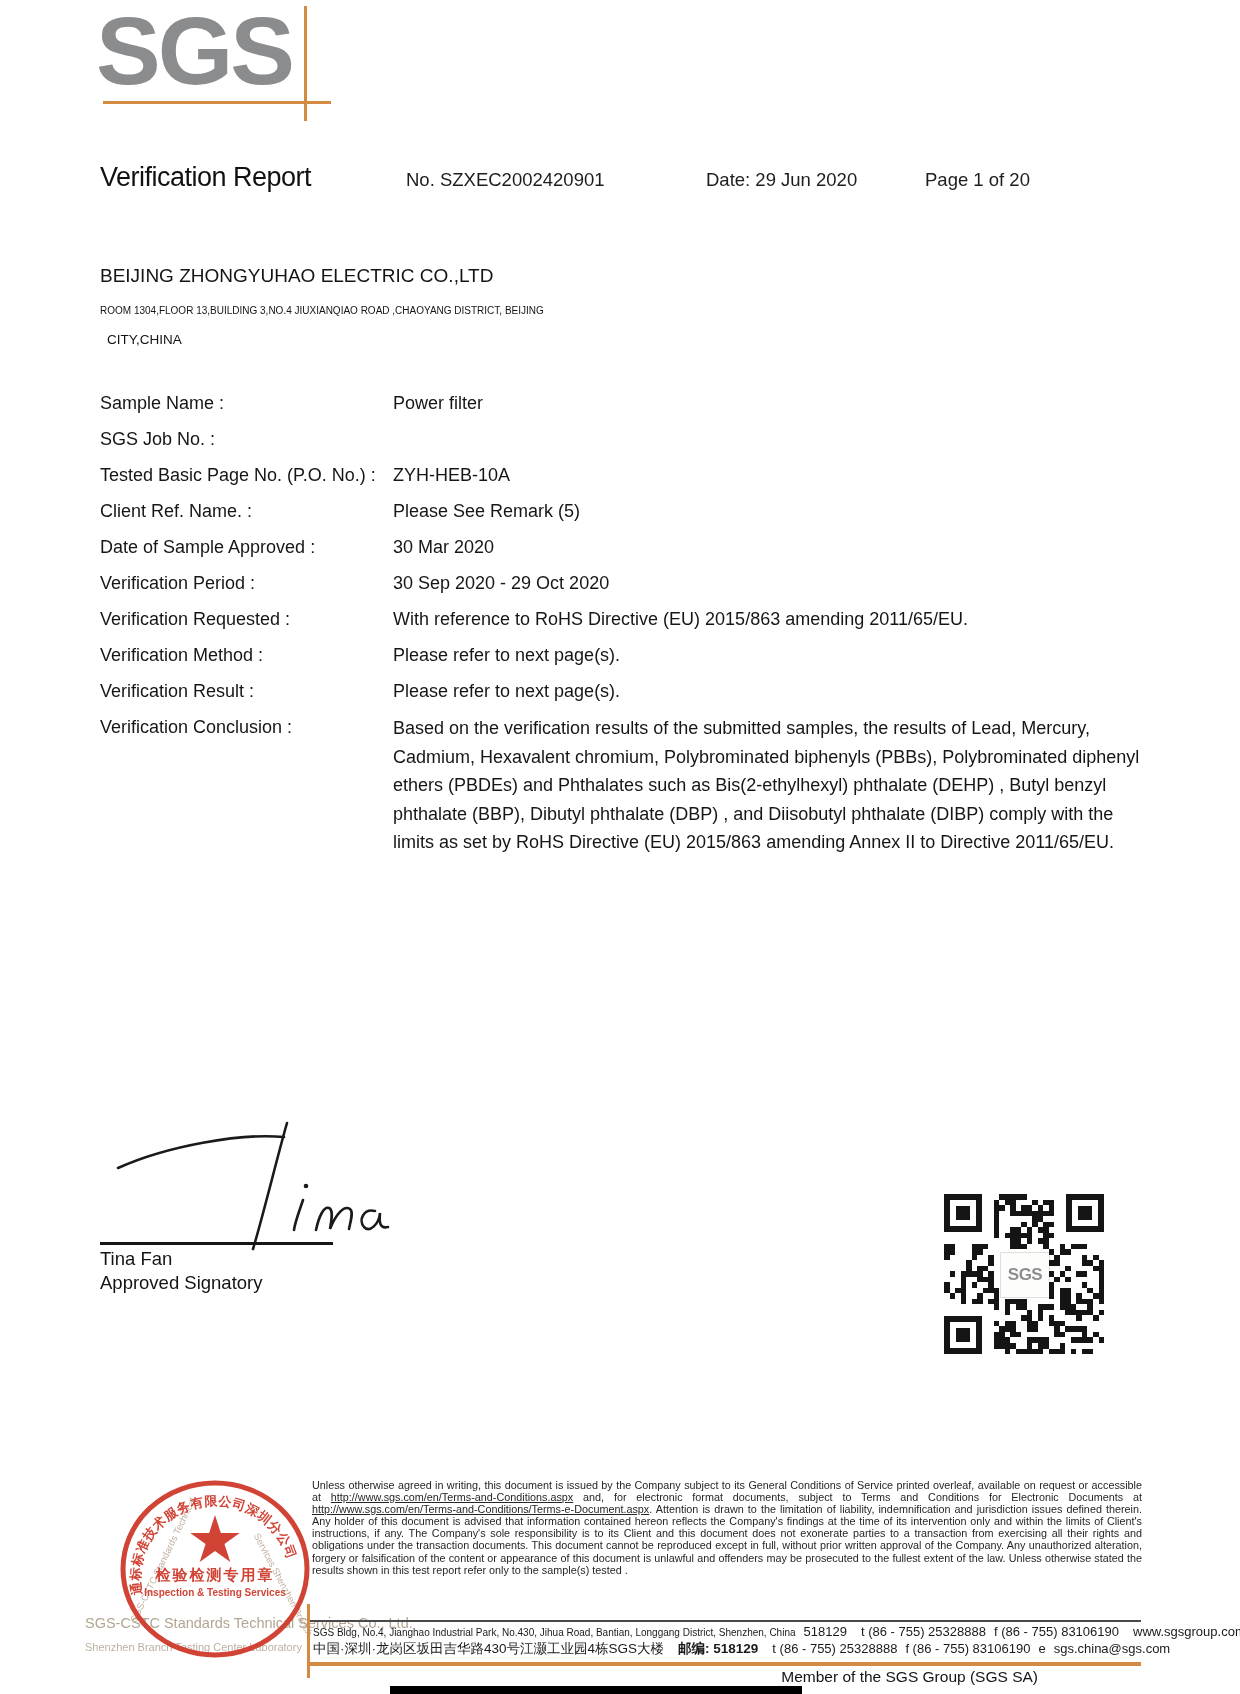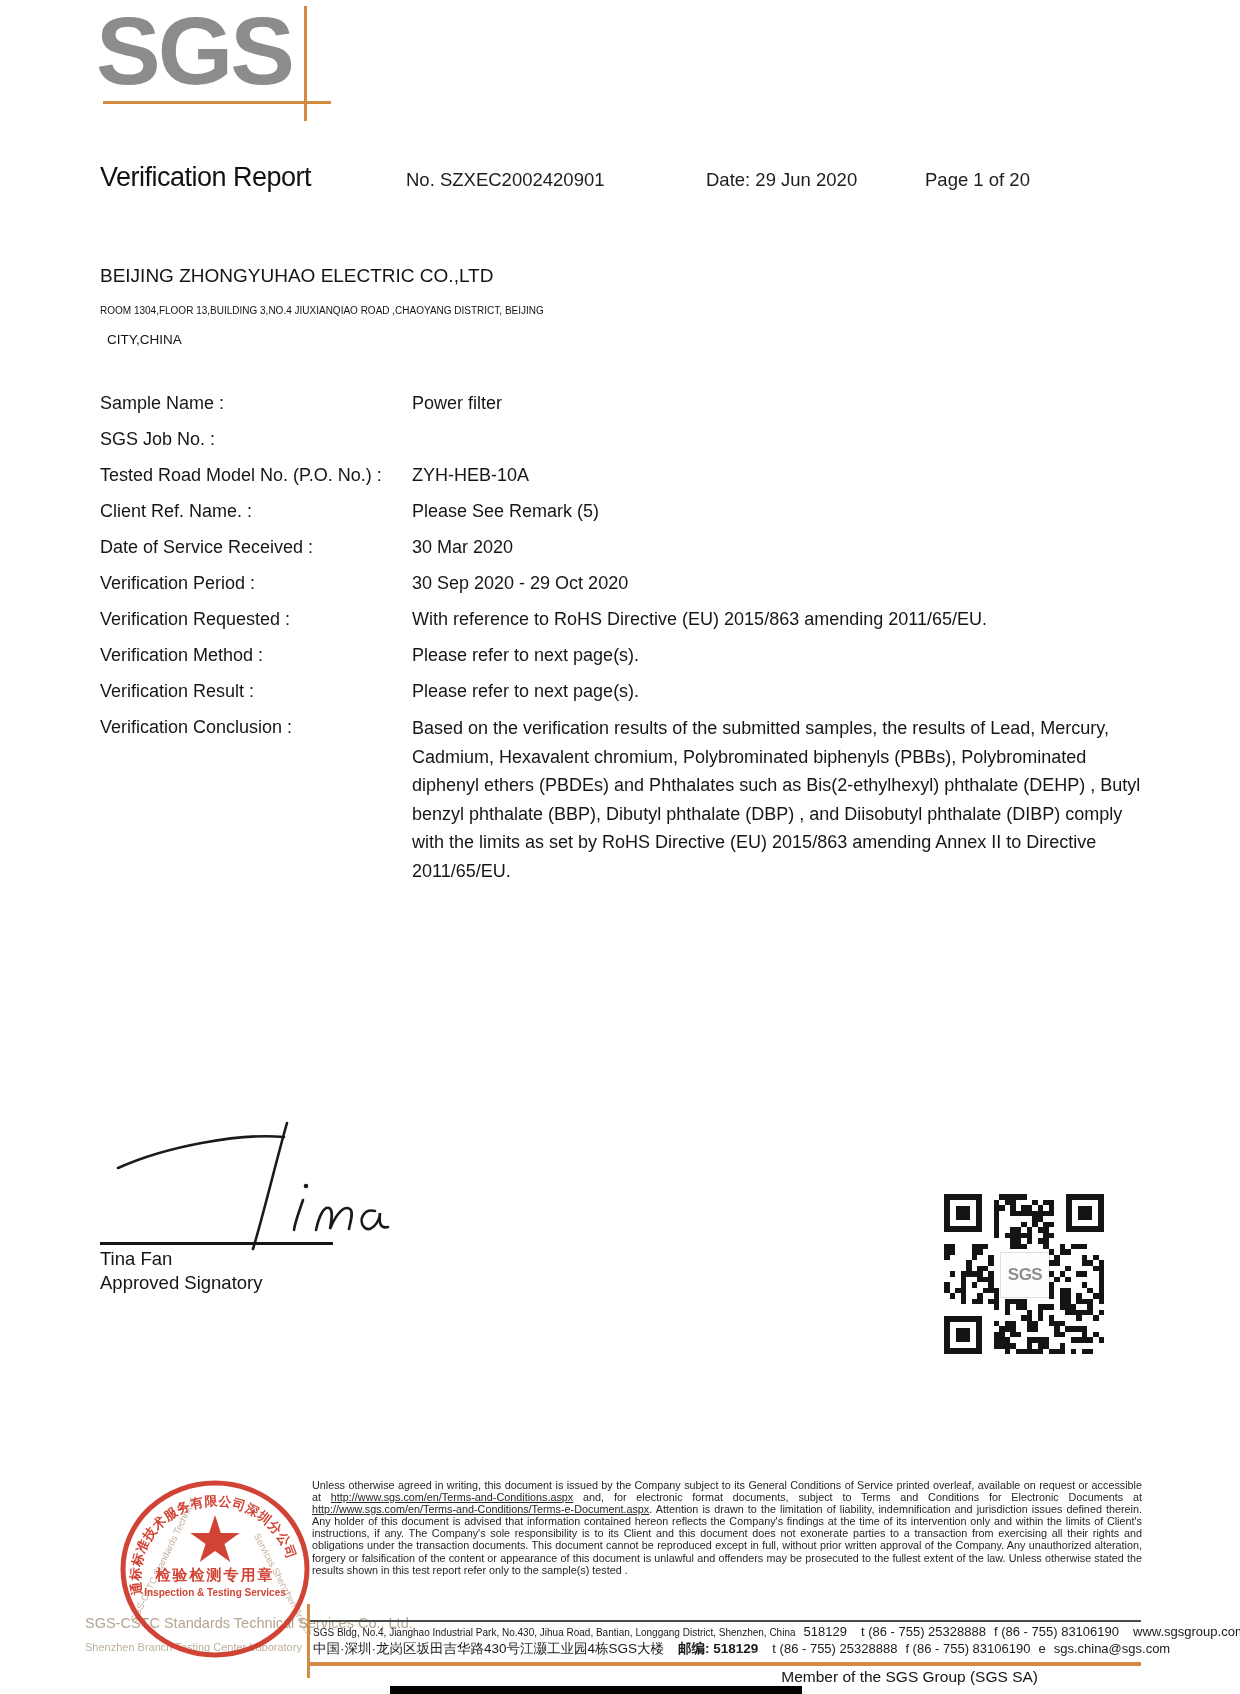--- a/index.html
+++ b/index.html
@@ -18,21 +18,21 @@
   .h-no{left:406px;} .h-date{left:706px;} .h-page{left:925px;}
 
   
   .client{left:100px;top:222px;width:900px;font-size:19px;line-height:29px;color:#141414;margin-top:39px;}
   .client .name{margin-bottom:6px;}
   .client .addr2{padding-left:7px;}
 
   
   .fields{left:100px;top:390px;width:1048px;}
   .frow{display:flex;margin-bottom:9px;font-size:18px;line-height:27px;color:#161616;}
-  .flabel{width:288px;flex-shrink:0;padding-right:24px;}
+  .flabel{width:288px;flex-shrink:0;padding-right:5px;}
   .fvalue{flex:1;}
   .frow.conclusion .fvalue{line-height:28.5px;}
 
   
   .signed{left:100px;top:1058px;font-size:18.5px;line-height:25px;color:#141414;}
   .sig-svg{left:112px;top:1116px;}
   .sig-line{left:100px;top:1242px;width:233px;height:2.5px;background:#161616;}
   .sig-name{left:100px;top:1248px;font-size:18.5px;color:#141414;}
   .sig-role{left:100px;top:1272px;font-size:18.5px;color:#141414;}
 
@@ -87,29 +87,29 @@
 
   <div class="abs fields">
     <div class="frow">
       <div class="flabel">Sample Name :</div>
       <div class="fvalue">Power filter</div>
     </div>
     <div class="frow">
       <div class="flabel">SGS Job No. :</div>
     </div>
     <div class="frow">
-      <div class="flabel">Tested Road Model No. (P.O. No.) :</div>
+      <div class="flabel">Tested Basic Page No. (P.O. No.) :</div>
       <div class="fvalue">ZYH-HEB-10A</div>
     </div>
     <div class="frow">
       <div class="flabel">Client Ref. Name. :</div>
       <div class="fvalue">Please See Remark (5)</div>
     </div>
     <div class="frow">
-      <div class="flabel">Date of Service Received :</div>
+      <div class="flabel">Date of Sample Approved :</div>
       <div class="fvalue">30 Mar 2020</div>
     </div>
     <div class="frow">
       <div class="flabel">Verification Period :</div>
       <div class="fvalue">30 Sep 2020 - 29 Oct 2020</div>
     </div>
     <div class="frow">
       <div class="flabel">Verification Requested :</div>
       <div class="fvalue">With reference to RoHS Directive (EU) 2015/863 amending 2011/65/EU.</div>
     </div>

